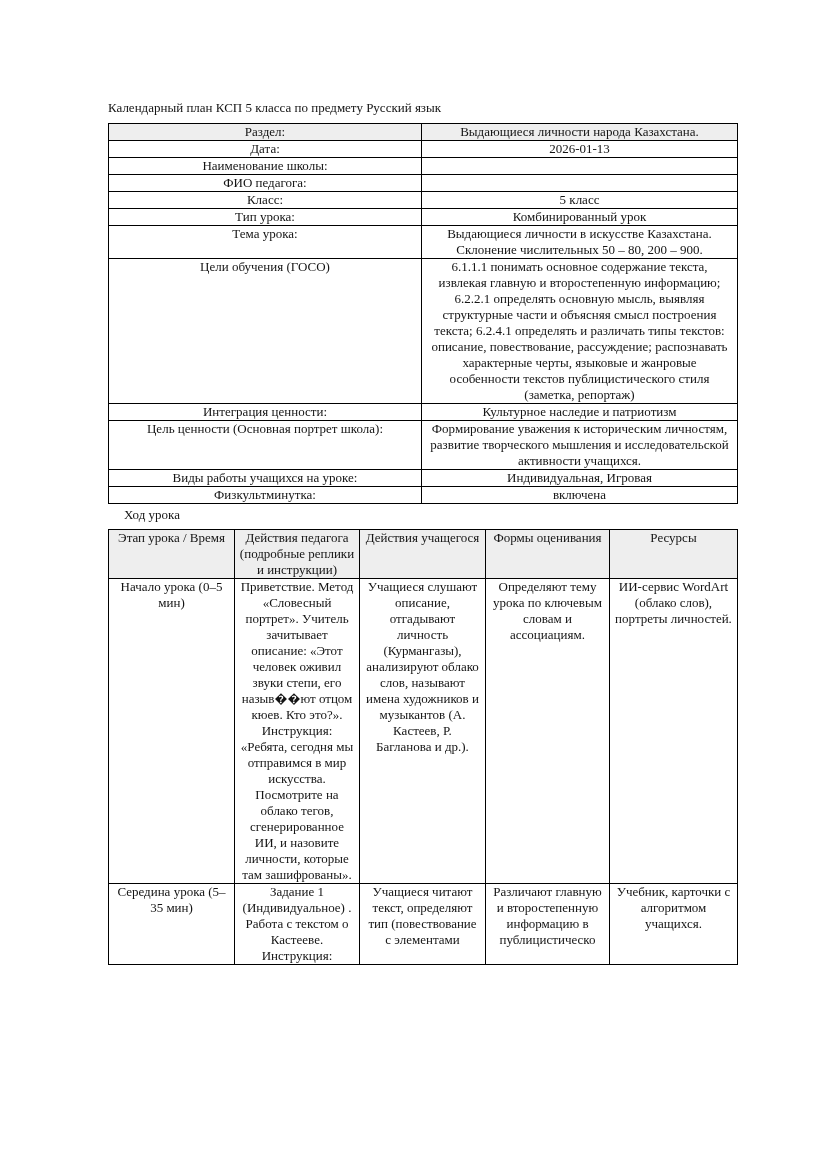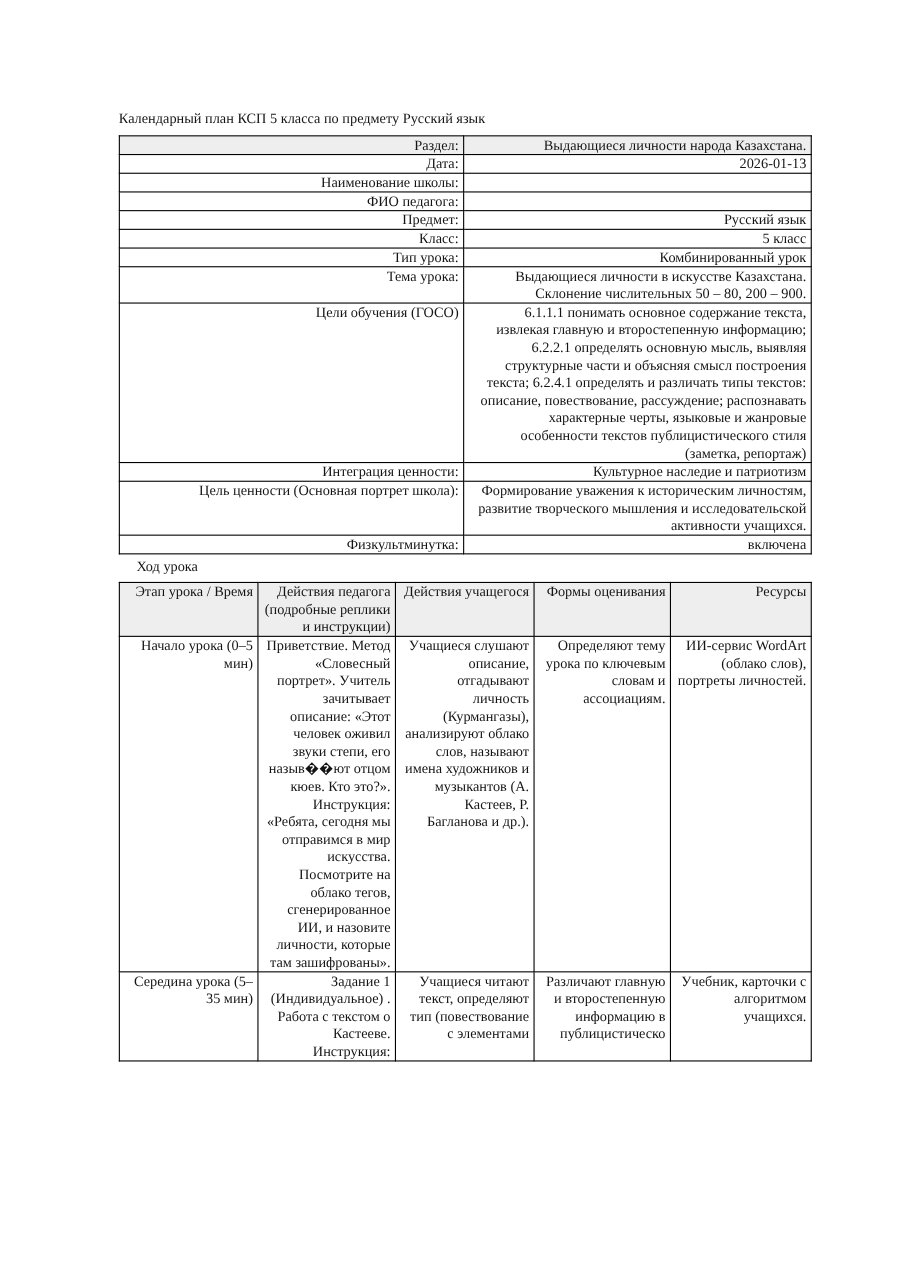--- a/index.html
+++ b/index.html
@@ -32,21 +32,21 @@
     width: 629px;
     table-layout: fixed;
   }
   table.info-table, table.lesson-table { border: 1.5px solid #000; }
   td, th {
     border: 1px solid #000;
     font-size: 13px;
     line-height: 16px;
     padding: 0 4px;
     vertical-align: top;
-    text-align: right;
+    text-align: center;
     font-weight: normal;
     overflow-wrap: break-word;
   }
   tr.shaded td, .lesson-table thead th { background: #eeeeee; }
   .section-heading {
     font-size: 13px;
     line-height: 16px;
     margin: 3px 0 6px 16px;
     font-weight: normal;
   }
@@ -75,24 +75,20 @@
         </tr>
         <tr>
           <td>Наименование школы:</td>
           <td></td>
         </tr>
         <tr>
           <td>ФИО педагога:</td>
           <td></td>
         </tr>
         <tr>
-          <td>Предмет:</td>
-          <td>Русский язык</td>
-        </tr>
-        <tr>
           <td>Класс:</td>
           <td>5 класс</td>
         </tr>
         <tr>
           <td>Тип урока:</td>
           <td>Комбинированный урок</td>
         </tr>
         <tr>
           <td>Тема урока:</td>
           <td>Выдающиеся личности в искусстве Казахстана. Склонение числительных 50 – 80, 200 – 900.</td>
@@ -101,20 +97,24 @@
           <td>Цели обучения (ГОСО)</td>
           <td>6.1.1.1 понимать основное содержание текста, извлекая главную и второстепенную информацию; 6.2.2.1 определять основную мысль, выявляя структурные части и объясняя смысл построения текста; 6.2.4.1 определять и различать типы текстов: описание, повествование, рассуждение; распознавать характерные черты, языковые и жанровые особенности текстов публицистического стиля (заметка, репортаж)</td>
         </tr>
         <tr>
           <td>Интеграция ценности:</td>
           <td>Культурное наследие и патриотизм</td>
         </tr>
         <tr>
           <td>Цель ценности (Основная портрет школа):</td>
           <td>Формирование уважения к историческим личностям, развитие творческого мышления и исследовательской активности учащихся.</td>
+        </tr>
+        <tr>
+          <td>Виды работы учащихся на уроке:</td>
+          <td>Индивидуальная, Игровая</td>
         </tr>
         <tr>
           <td>Физкультминутка:</td>
           <td>включена</td>
         </tr>
       </tbody>
     </table>
 
     <p class="section-heading">Ход урока</p>
 

